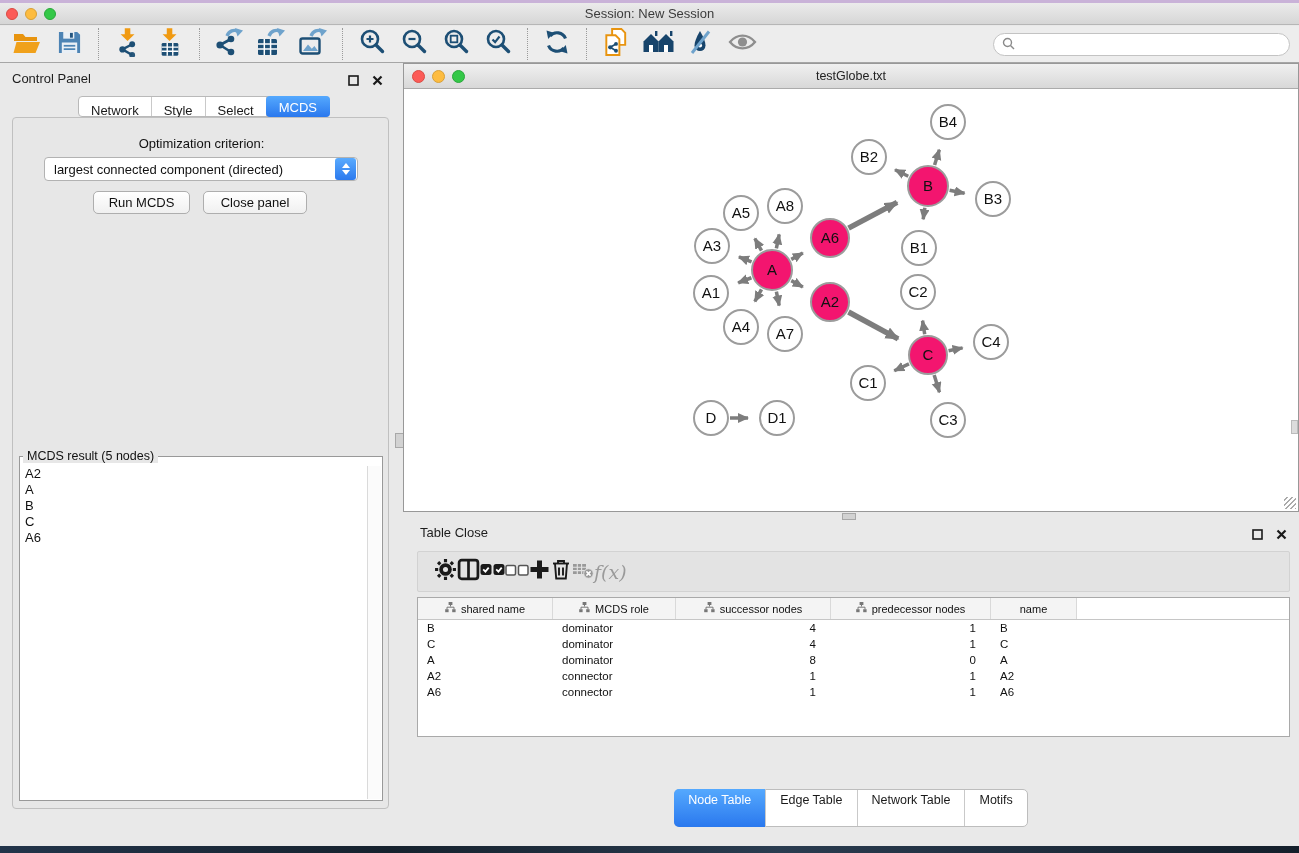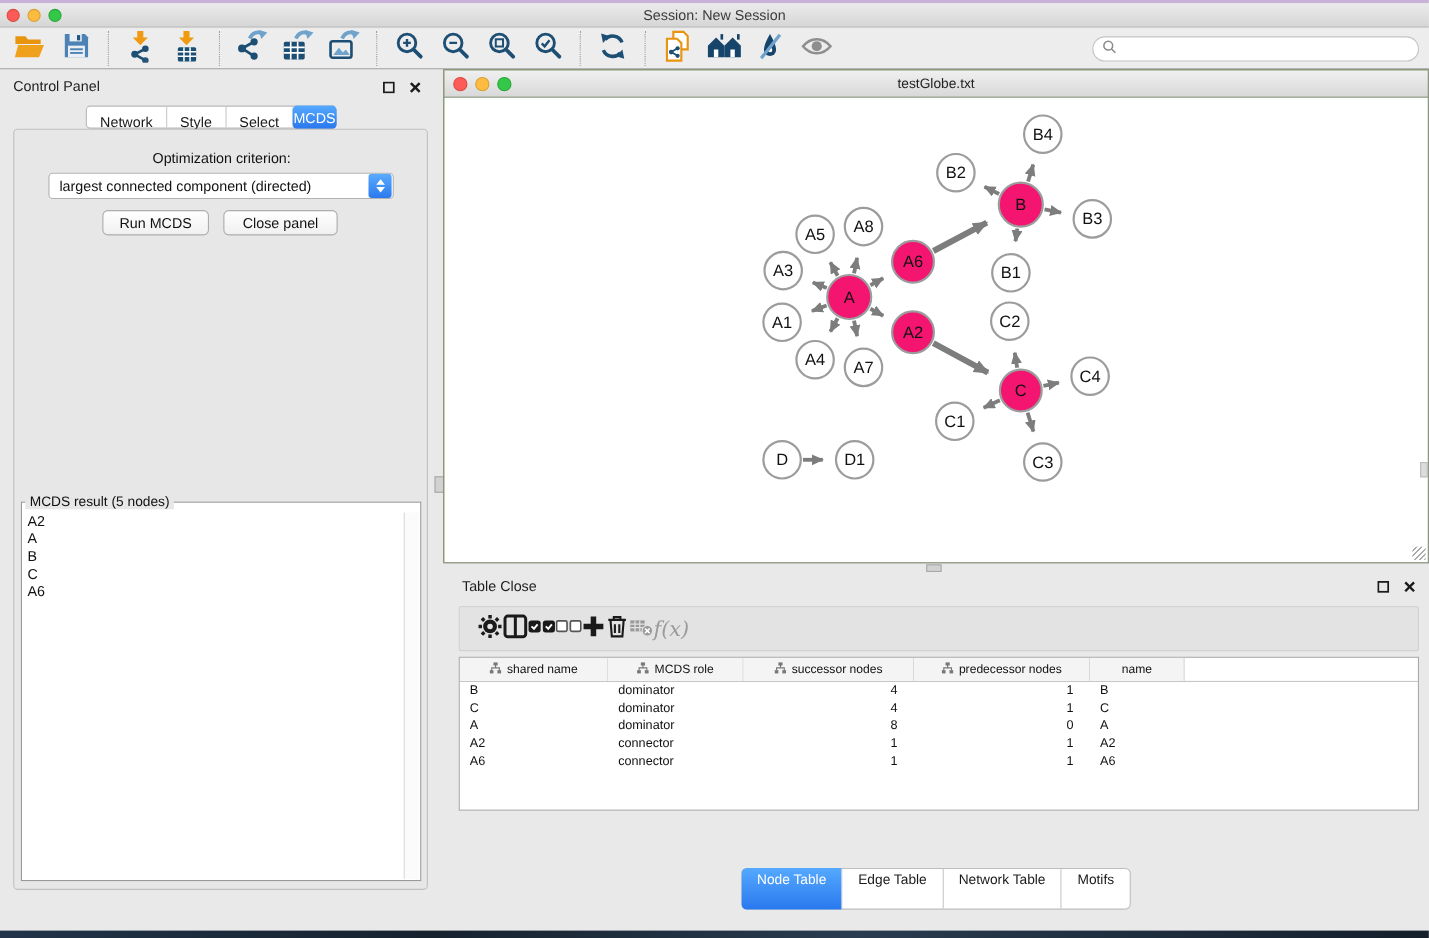--- a/index.html
+++ b/index.html
@@ -28,21 +28,21 @@
     border:1px solid #c3c3c3; border-radius:12px; display:flex; align-items:center; padding-left:8px; }
   .search-box input { border:none; outline:none; flex:1; height:18px; font-size:12px; background:transparent; margin-left:5px; }
 
   
   .cp-header-title { position:absolute; left:12px; top:71px; font-size:13px; color:#1d1d1d; }
   .panel-btns { position:absolute; display:flex; gap:13px; align-items:center; }
   .cp-tabs { position:absolute; left:78px; top:96px; display:flex; height:21px; background:#fff;
     border:1px solid #b9b9b9; border-radius:4px; }
   .cp-tab { font-size:13px; color:#1a1a1a; line-height:20px; padding:4px 12px; border-right:1px solid #c9c9c9; }
   .cp-tab:last-child { border-right:none; }
-  .cp-tab.sel { background:linear-gradient(#55a9fe,#2a78ee); color:#fff; border-radius:4px; margin:-1px; padding:1px 1px 0; line-height:21px; border-right:none; }
+  .cp-tab.sel { background:linear-gradient(#55a9fe,#2a78ee); color:#fff; border-radius:4px; margin:-1px; padding:1px 13px 0; line-height:21px; border-right:none; }
   .cp-inner { position:absolute; left:12px; top:117px; width:377px; height:692px; background:#e7e7e7;
     border:1px solid #c0c0c0; border-radius:4px; }
   .opt-label { position:absolute; left:0; width:377px; top:18px; text-align:center; font-size:13px; color:#111; }
   .cp-select { position:absolute; left:31px; top:39px; width:314px; height:24px; background:#fff;
     border:1px solid #b2b2b2; border-radius:4px; display:flex; align-items:center; }
   .cp-select .val { flex:1; font-size:13px; color:#111; padding-left:9px; white-space:nowrap; }
   .cp-select .cap { width:21px; height:22px; border-radius:3px; background:linear-gradient(#5aabfe,#2b79ee);
     margin-right:1px; display:flex; flex-direction:column; align-items:center; justify-content:center; gap:2px; }
   .tri-up { width:0; height:0; border-left:4px solid transparent; border-right:4px solid transparent; border-bottom:5px solid #fff; }
   .tri-down { width:0; height:0; border-left:4px solid transparent; border-right:4px solid transparent; border-top:5px solid #fff; }
@@ -53,21 +53,21 @@
   .mcds-list { position:absolute; left:1px; top:9px; right:15px; bottom:1px; background:#fff; overflow:hidden; }
   .mcds-item { font-size:13px; color:#111; line-height:16px; padding-left:4px; }
   .mcds-scroll { position:absolute; top:9px; right:1px; width:14px; bottom:1px; background:#fbfbfb; border-left:1px solid #dadada; }
 
   
   .v-grip { position:absolute; left:395px; top:433px; width:9px; height:15px; background:#d2d2d2; border:1px solid #a8a8a8; }
   .h-grip { position:absolute; left:842px; top:513px; width:14px; height:7px; background:#d2d2d2; border:1px solid #a8a8a8; }
   .r-grip { position:absolute; left:1291px; top:420px; width:7px; height:14px; background:#dcdcdc; border:1px solid #bbb; }
 
   
-  .net-win { position:absolute; left:403px; top:63px; width:896px; height:449px; border:1px solid #989898; background:#4d7c0f; }
+  .net-win { position:absolute; left:403px; top:63px; width:896px; height:449px; border:1px solid #989898; background:#0ea5e9; }
   .net-titlebar { position:absolute; left:0; top:0; right:0; height:25px; background:linear-gradient(#f0f0f0,#d8d8d8); border-bottom:1px solid #ababab; }
   .net-titlebar .lights { left:8px; top:6px; }
   .net-title { position:absolute; left:0; right:0; top:5px; text-align:center; font-size:12.5px; color:#222; }
   .net-canvas { position:absolute; left:0; top:25px; right:0; bottom:0; background:#fff; }
   .resize-grip { position:absolute; right:2px; bottom:2px; width:12px; height:12px;
     background:repeating-linear-gradient(135deg, transparent 0 2px, #aaa 2px 3.5px); }
 
   
   .tp-title { position:absolute; left:420px; top:525px; font-size:13px; color:#1d1d1d; }
   .tp-toolbar { position:absolute; left:417px; top:551px; width:873px; height:41px; background:#e3e3e3;

